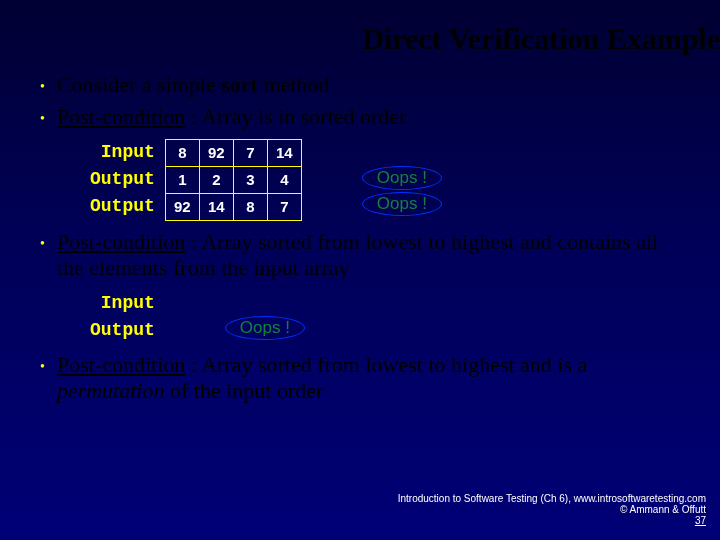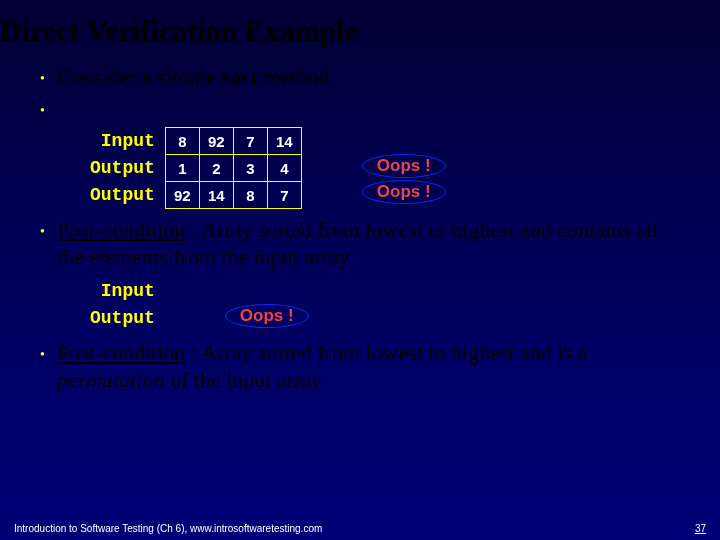--- a/index.html
+++ b/index.html
@@ -6,27 +6,26 @@
   body {
     width: 720px;
     height: 540px;
     background: linear-gradient(180deg, #000033 0%, #000055 40%, #000077 100%);
     font-family: Georgia, 'Times New Roman', serif;
     color: #000;
     overflow: hidden;
     position: relative;
   }
   .title {
-    text-align: left;
+    text-align: right;
     font-size: 30px;
     font-weight: bold;
     color: #000;
-    padding-top: 2px;
+    padding-top: 22px;
     padding-bottom: 10px;
-    margin-top: 12px;
   }
   .content {
     padding: 0 30px 0 40px;
   }
   .bullet-row {
     display: flex;
     align-items: flex-start;
     margin: 6px 0;
   }
   .bullet-dot {
@@ -75,62 +74,66 @@
     font-size: 15px;
     font-weight: bold;
   }
   .oops-group {
     display: flex;
     flex-direction: column;
     margin-left: 60px;
     gap: 2px;
   }
   .oops {
-    color: #ef4444;
+    color: #15803d;
     font-family: 'Comic Sans MS', cursive, sans-serif;
-    font-weight: bold;
+    font-weight: normal;
     font-size: 17px;
     border: 1.5px solid #0030ff;
     border-radius: 50%;
     padding: 1px 14px;
     display: inline-block;
     text-align: center;
   }
   .footer {
     position: absolute;
-    bottom: 6px;
+    bottom: 14px;
     left: 0;
     right: 0;
     display: flex;
-    justify-content: space-between;
+    justify-content: center;
     align-items: flex-end;
     font-family: Arial, sans-serif;
     font-size: 10px;
     color: #ffffff;
     padding: 0 14px;
+    flex-direction: column;
   }
   .page-num { font-size: 10px; color: #fff; margin-left: 40px; text-decoration: underline; }
   .footer-center { flex: 1; text-align: center; }
 </style>
 </head>
 <body>
 
 <div class="title">Direct Verification Example</div>
 
 <div class="content">
 
   <div class="bullet-row">
     <span class="bullet-dot">•</span>
     <span class="bullet-text">
       <span>Consider a simple </span><span class="bold">sort</span><span> method</span>
     </span>
   </div>
 
   <div class="bullet-row">
     <span class="bullet-dot">•</span>
+    <span class="bullet-text">
+      <span class="underline">Post-condition</span><span> : Array is in sorted order</span>
+    </span>
   </div>
 
   <div class="example-block">
     <div class="labels">
       <div class="rowlabel">Input</div>
       <div class="rowlabel">Output</div>
       <div class="rowlabel">Output</div>
     </div>
     <table class="data-table">
       <tbody>
@@ -173,22 +176,23 @@
       <div class="rowlabel">Output</div>
     </div>
     <div class="oops-group" style="margin-top:22px;">
       <span class="oops">Oops !</span>
     </div>
   </div>
 
   <div class="bullet-row">
     <span class="bullet-dot">•</span>
     <span class="bullet-text">
-      <span class="underline">Post-condition</span><span> : Array sorted from lowest to highest and is a </span><span class="italic">permutation</span><span> of the input array</span>
+      <span class="underline">Post-condition</span><span> : Array sorted from lowest to highest and is a </span><span class="italic">permutation</span><span> of the input order</span>
     </span>
   </div>
 
 </div>
 
 <div class="footer">
   <span>Introduction to Software Testing (Ch 6), www.introsoftwaretesting.com</span>
+  <span class="footer-center">© Ammann &amp; Offutt</span>
   <span class="page-num">37</span>
 </div>
 
 </body></html>

